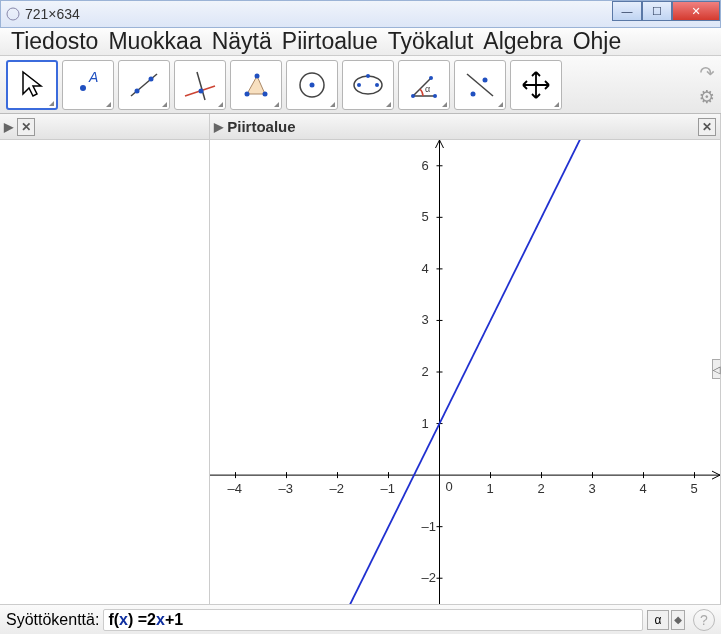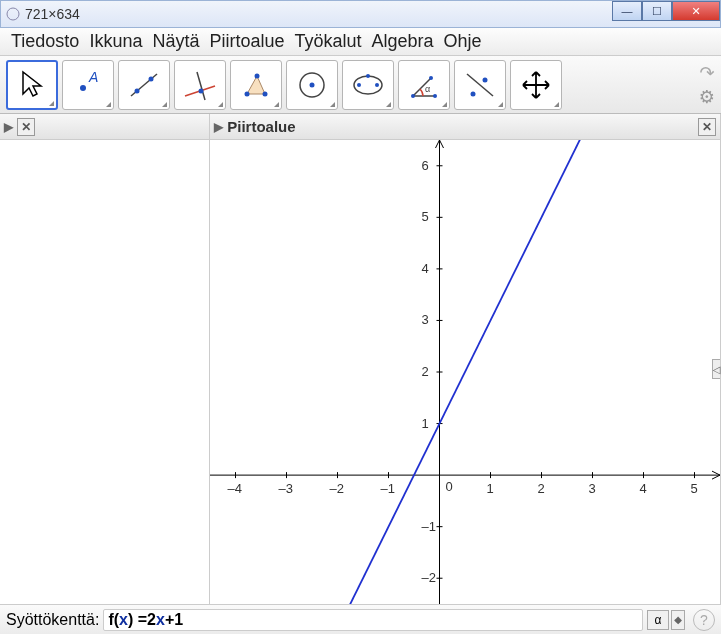--- a/index.html
+++ b/index.html
@@ -6,21 +6,21 @@
   body { width: 721px; height: 634px; font-family: Arial, sans-serif; font-size: 13px; overflow: hidden; background: #fff; }
   
   .titlebar { height: 28px; background: linear-gradient(#f0f4fb, #dde6f7); border: 1px solid #9bb3d6; display: flex; align-items: center; padding: 0 4px; position: relative; }
   .titlebar .icon { width: 16px; height: 16px; margin-right: 4px; }
   .titlebar .title { font-size: 14px; color: #333; flex: 1; }
   .winbtns { display: flex; gap: 0; position: absolute; right: 0; top: 0; }
   .winbtn { width: 30px; height: 20px; border: 1px solid #5a78a6; display: flex; align-items: center; justify-content: center; font-size: 11px; }
   .winbtn.min, .winbtn.max { background: linear-gradient(#e6eefc, #c0d4f2); color: #2a3a5a; }
   .winbtn.close { background: linear-gradient(#f08080, #d43a2f); color: #fff; width: 48px; border-top-right-radius: 0; }
   
-  .menubar { height: 28px; background: linear-gradient(#fdfdfd, #ececec); border-bottom: 1px solid #ccc; display: flex; align-items: center; padding: 0 6px; font-size: 18px; color: #222; }
+  .menubar { height: 28px; background: linear-gradient(#fdfdfd, #ececec); border-bottom: 1px solid #ccc; display: flex; align-items: center; padding: 0 6px; font-size: 23px; color: #222; }
   .menubar .menuitem { padding: 0 5px; cursor: default; }
   .menubar .spacer { flex: 1; }
   .menubar .login { padding: 0 4px; }
   
   .toolbar { height: 58px; background: linear-gradient(#fafafa, #e8e8e8); border-bottom: 1px solid #bbb; display: flex; align-items: center; padding: 4px 6px; gap: 4px; }
   .toolbtn { width: 52px; height: 50px; background: #fff; border: 1px solid #b5b5b5; border-radius: 3px; display: flex; align-items: center; justify-content: center; position: relative; }
   .toolbtn.selected { border: 2px solid #3b6bdc; }
   .toolbtn .tri { position: absolute; bottom: 2px; right: 2px; width: 0; height: 0; border-left: 5px solid transparent; border-bottom: 5px solid #888; }
   .toolbtn svg { width: 38px; height: 38px; }
   .toolbar .end { margin-left: auto; display: flex; flex-direction: column; gap: 2px; align-items: center; }
@@ -70,21 +70,21 @@
   <span class="title">721×634</span>
   <div class="winbtns">
     <div class="winbtn min">—</div>
     <div class="winbtn max">☐</div>
     <div class="winbtn close">✕</div>
   </div>
 </div>
 
 <div class="menubar">
   <span class="menuitem">Tiedosto</span>
-  <span class="menuitem">Ikkuna</span>
+  <span class="menuitem">Muokkaa</span>
   <span class="menuitem">Näytä</span>
   <span class="menuitem">Piirtoalue</span>
   <span class="menuitem">Työkalut</span>
   <span class="menuitem">Algebra</span>
   <span class="menuitem">Ohje</span>
   <span class="spacer"></span>
 </div>
 
 <div class="toolbar">
   <div class="toolbtn selected">

